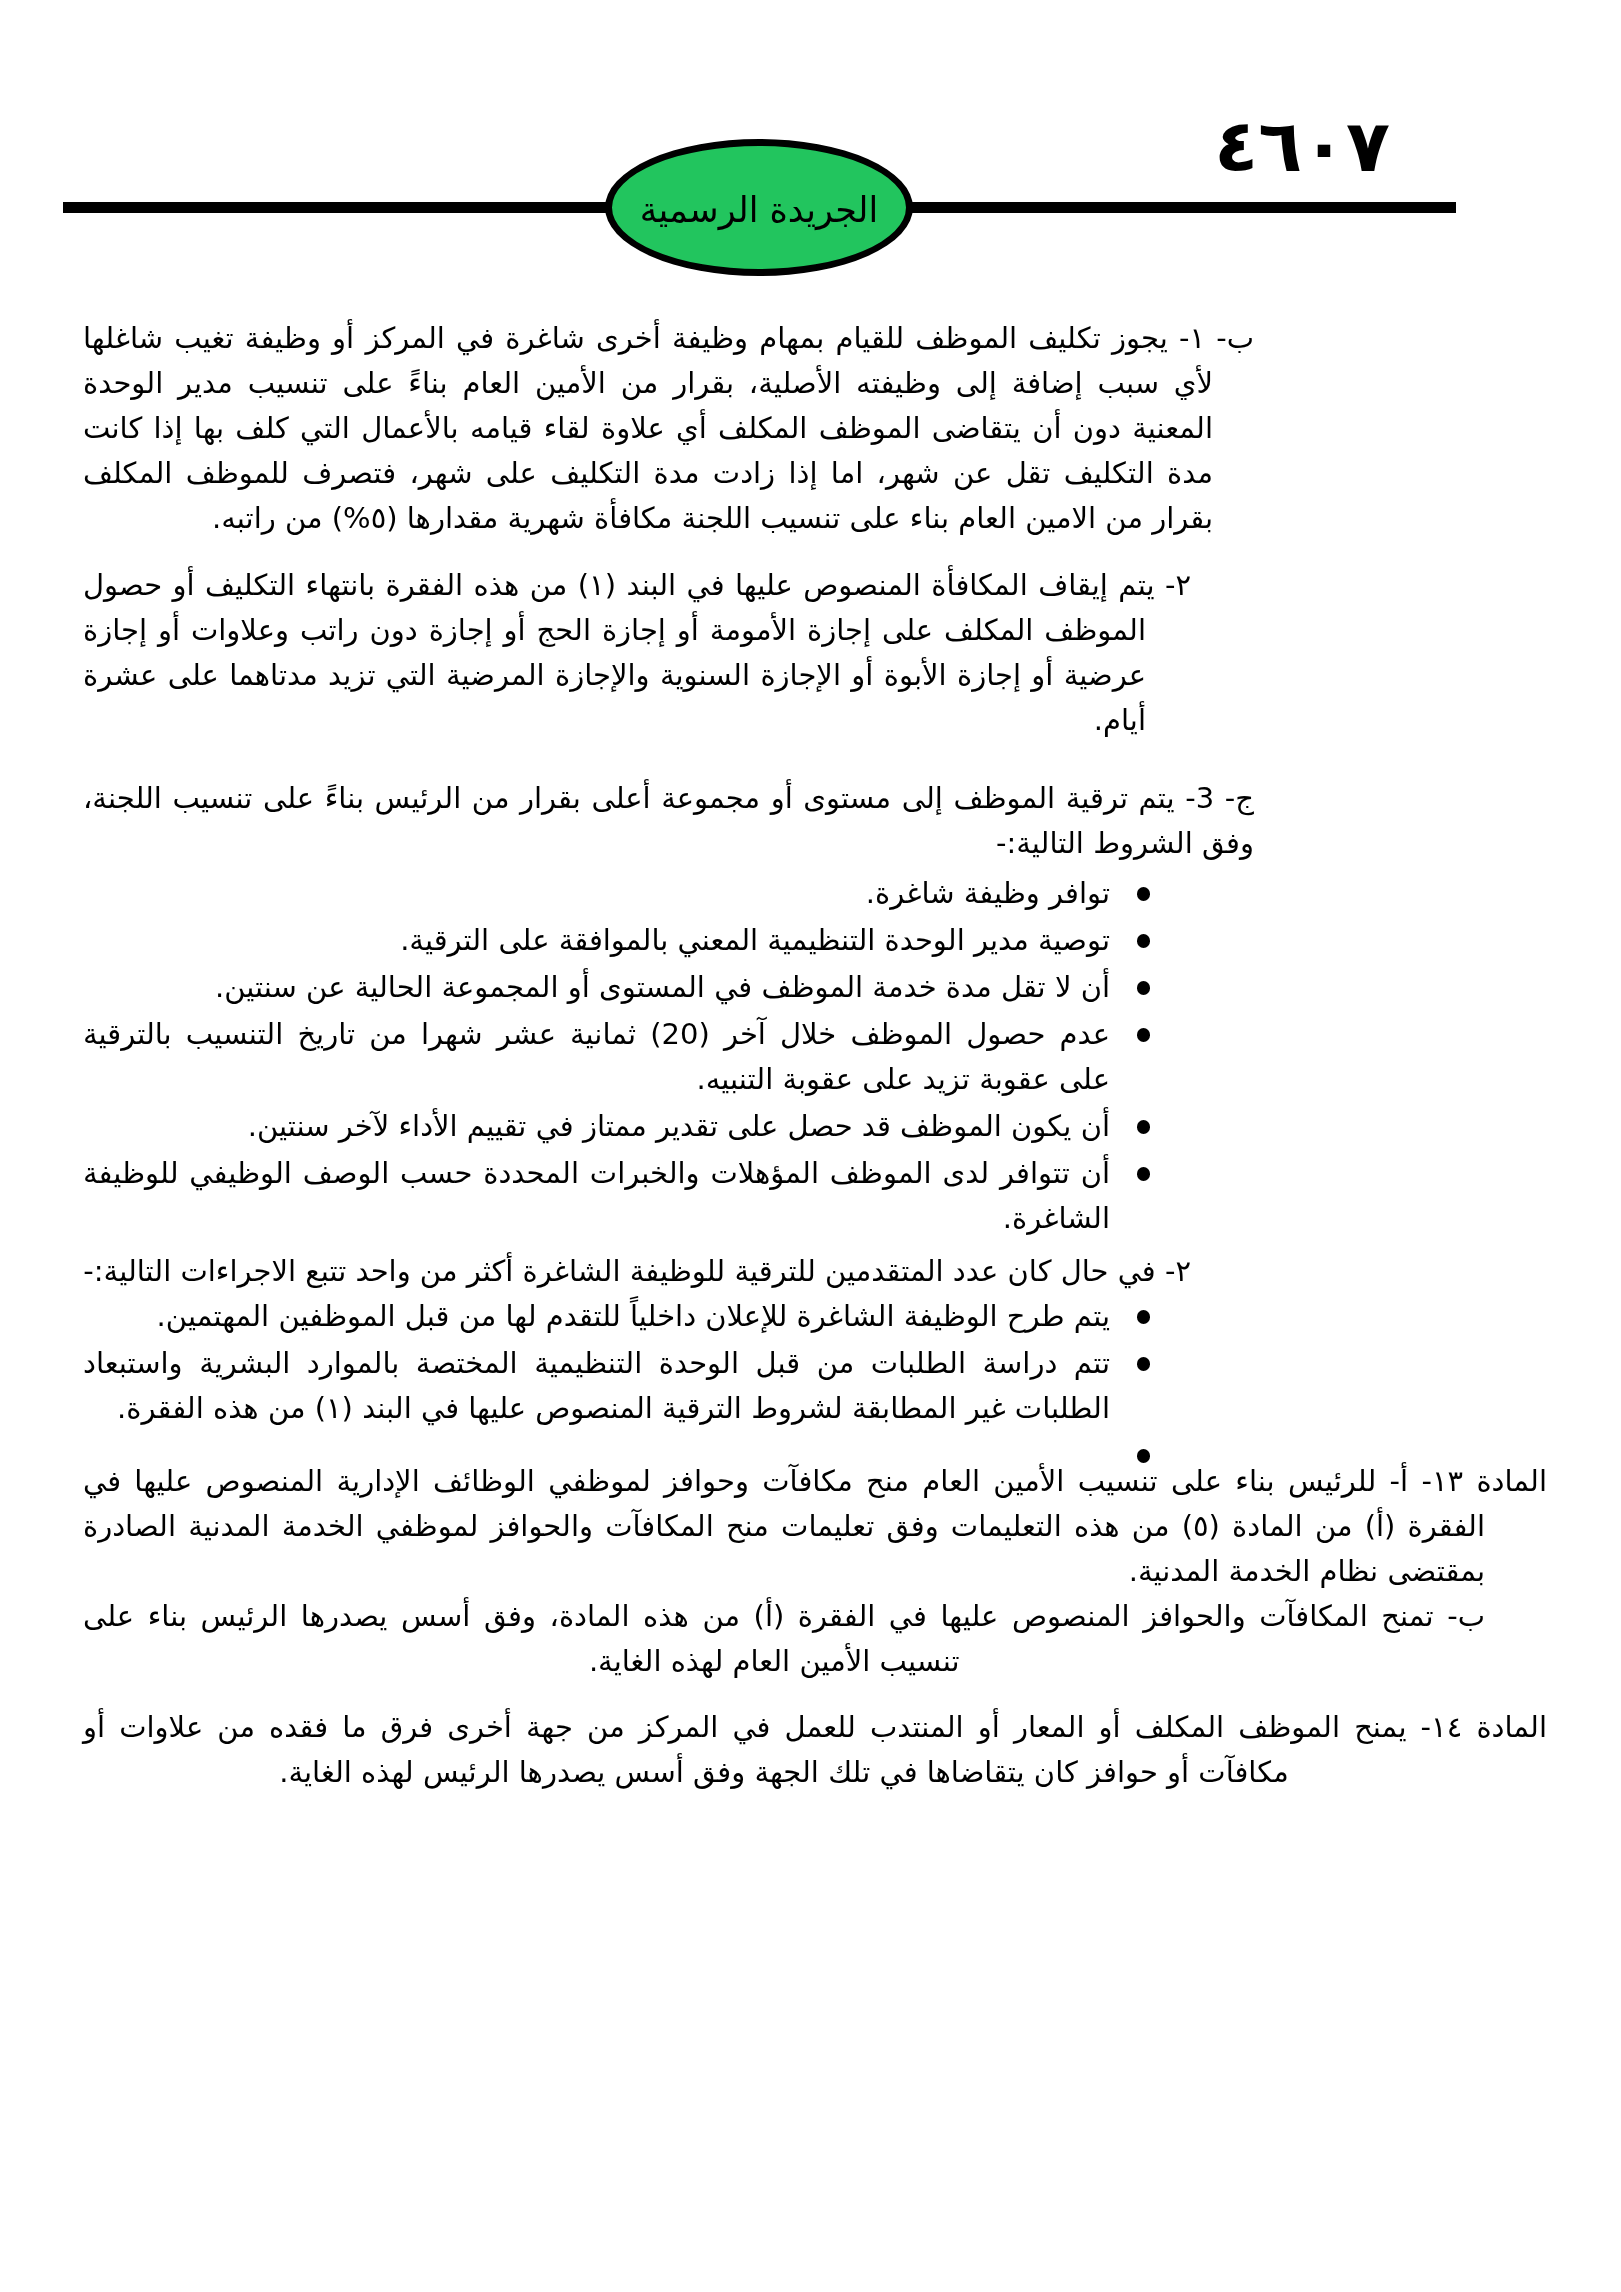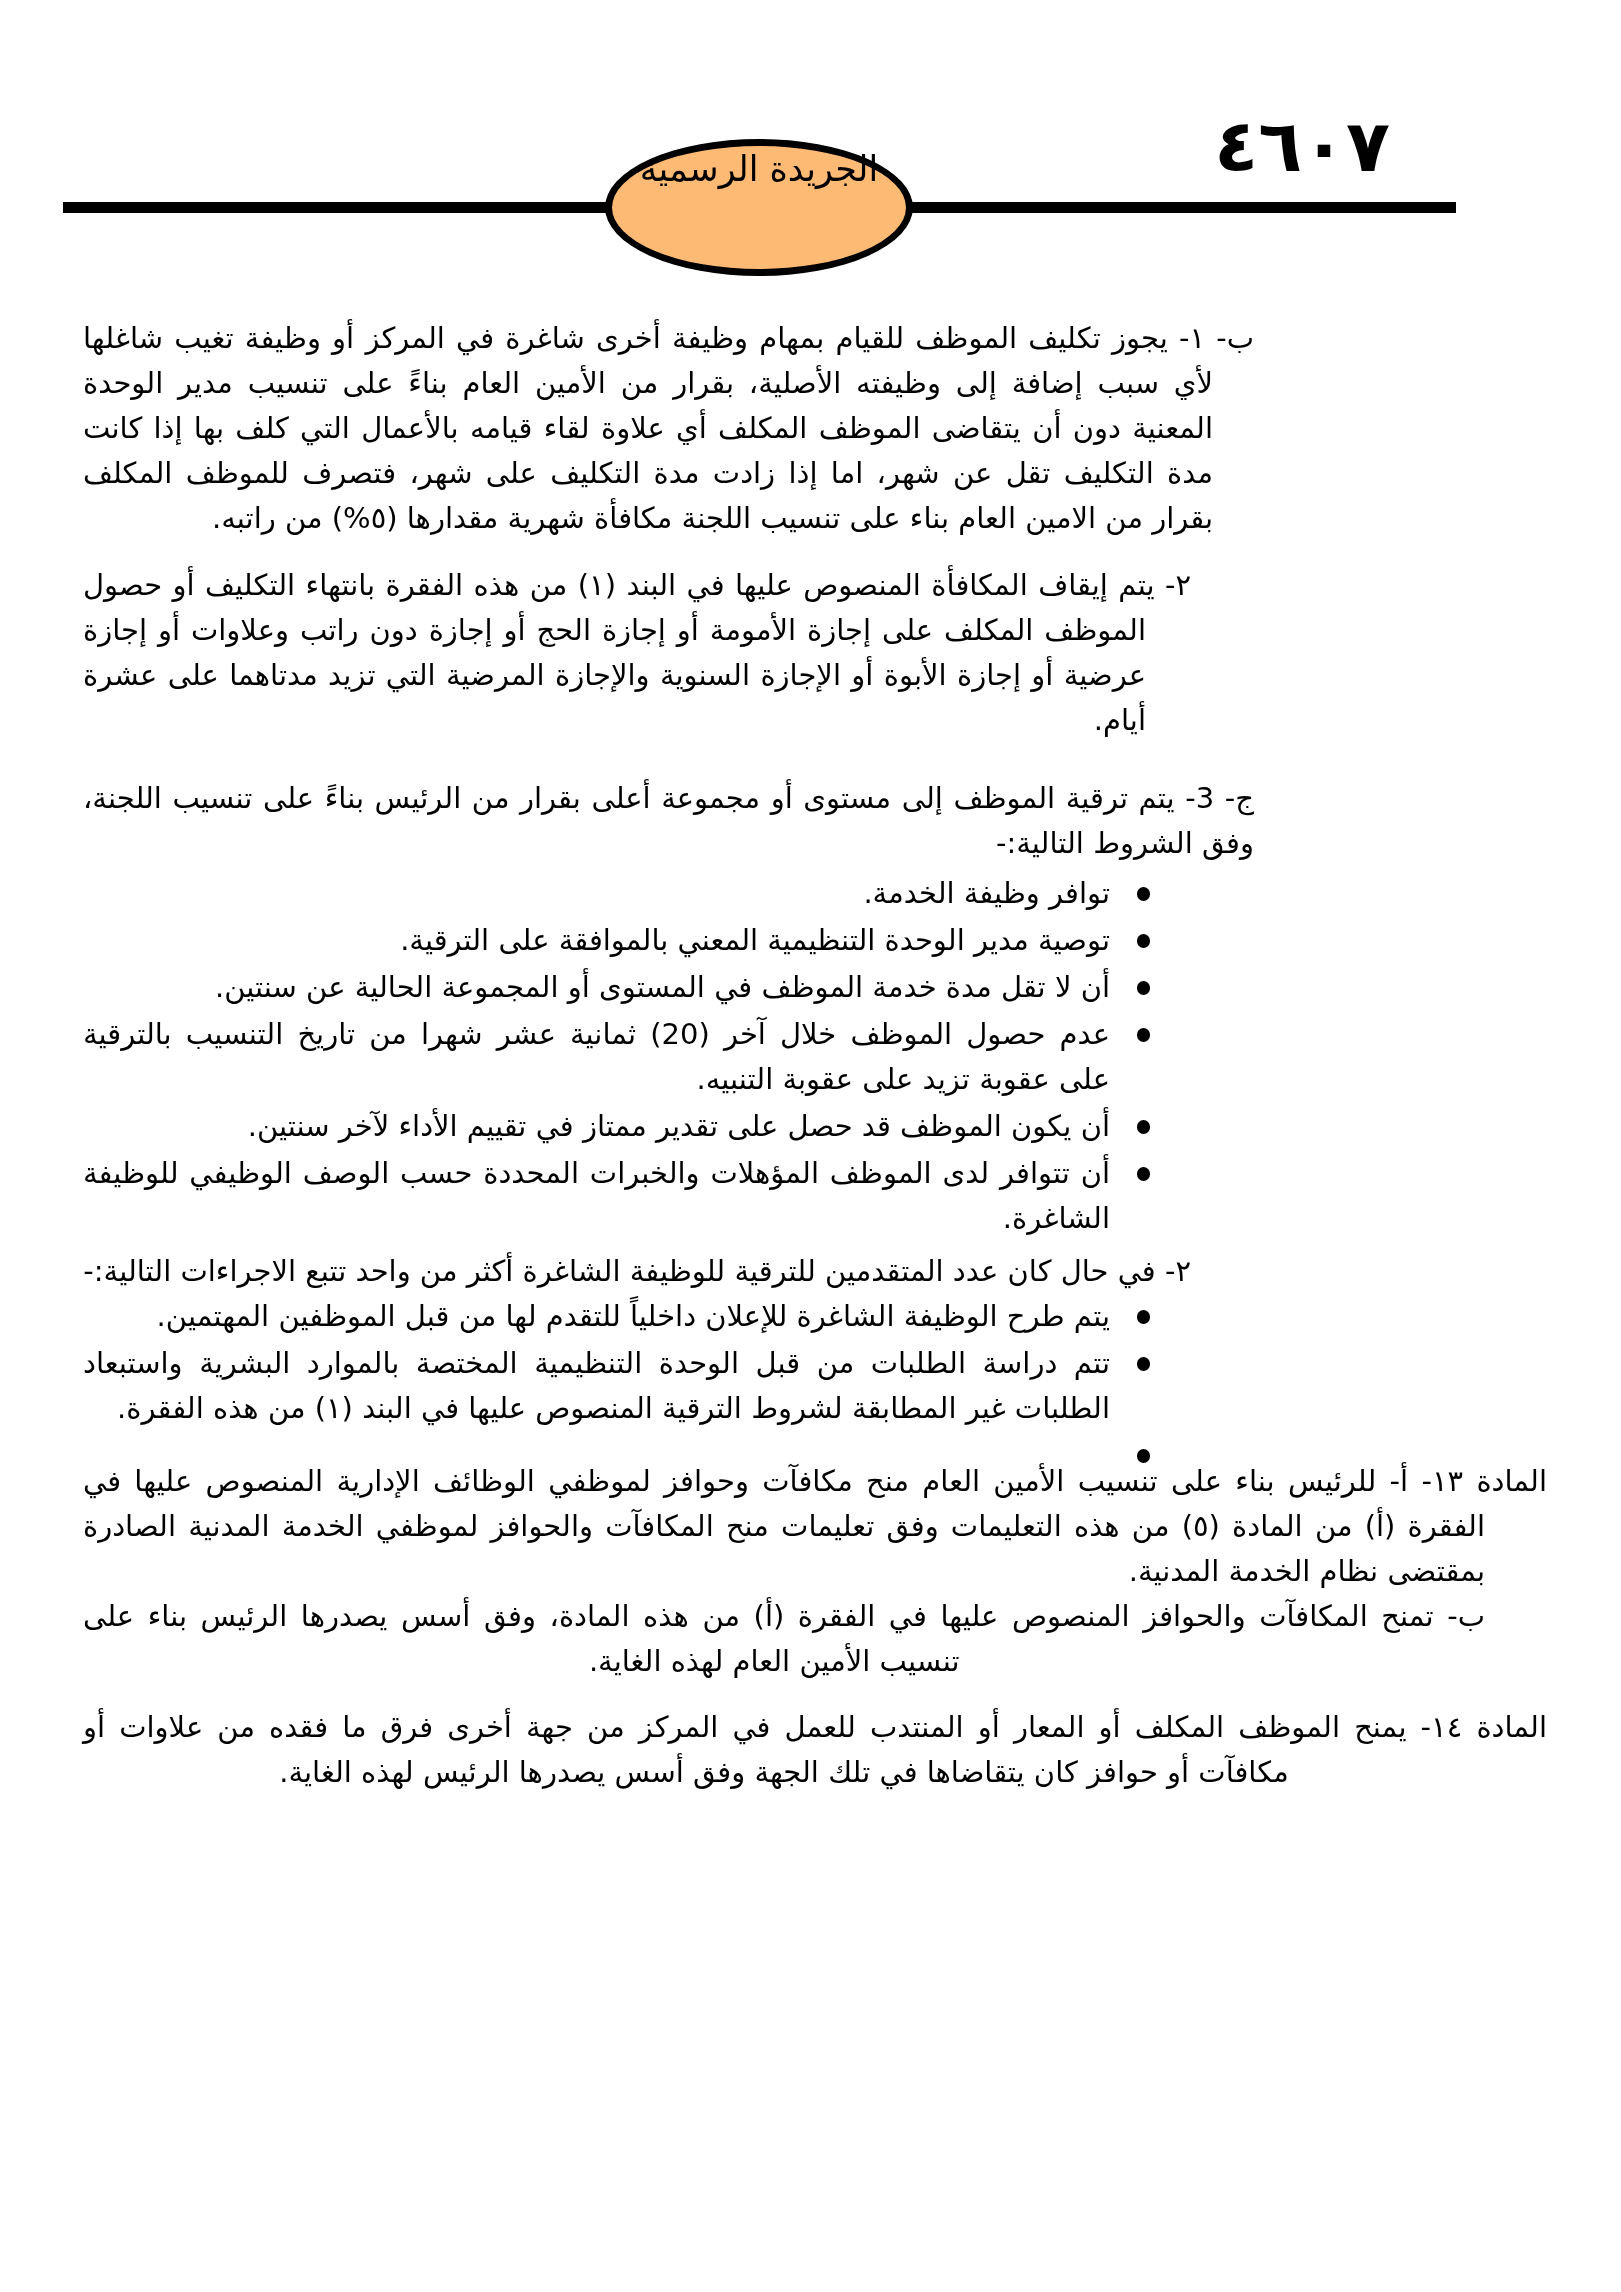--- a/index.html
+++ b/index.html
@@ -15,22 +15,22 @@
     position:absolute;top:110px;right:231px;
     font-size:72px;font-weight:bold;line-height:1;
     letter-spacing:2px;
   }
   .header-rule{
     position:absolute;top:202px;left:63px;width:1393px;height:10.8px;
     background:#000;z-index:1;
   }
   .badge{
     position:absolute;left:605px;top:139px;width:294px;height:123px;
-    border:7.8px solid #000;border-radius:50%;background:#fdba74;
-    display:flex;align-items:flex-start;justify-content:center;
+    border:7.8px solid #000;border-radius:50%;background:#22c55e;
+    display:flex;align-items:center;justify-content:center;
     z-index:2;
   }
   .badge-text{
     font-size:35px;font-weight:normal;line-height:1;
     padding-top:5.9px;
   }
   
   main{
     position:absolute;top:316px;right:0;left:0;
     font-weight:normal;font-size:29px;line-height:45px;
@@ -72,21 +72,21 @@
 
   <p class="para p-b">ب- ١- يجوز تكليف الموظف للقيام بمهام وظيفة أخرى شاغرة في المركز أو وظيفة تغيب شاغلها لأي سبب إضافة إلى وظيفته الأصلية، بقرار من الأمين العام بناءً على تنسيب مدير الوحدة المعنية دون أن يتقاضى الموظف المكلف أي علاوة لقاء قيامه بالأعمال التي كلف بها إذا كانت مدة التكليف تقل عن شهر، اما إذا زادت مدة التكليف على شهر، فتصرف للموظف المكلف بقرار من الامين العام بناء على تنسيب اللجنة مكافأة شهرية مقدارها (٥%) من راتبه.</p>
 
   <p class="para p-2">٢- يتم إيقاف المكافأة المنصوص عليها في البند (١) من هذه الفقرة بانتهاء التكليف أو حصول الموظف المكلف على إجازة الأمومة أو إجازة الحج أو إجازة دون راتب وعلاوات أو إجازة عرضية أو إجازة الأبوة أو الإجازة السنوية والإجازة المرضية التي تزيد مدتاهما على عشرة أيام.</p>
 
   <p class="para p-j">ج- 3- يتم ترقية الموظف إلى مستوى أو مجموعة أعلى بقرار من الرئيس بناءً على تنسيب اللجنة، وفق الشروط التالية:-</p>
 
   <div class="bullets">
     <div class="bullet">
       <span class="dot"></span>
-      <span>توافر وظيفة الخدمة.</span>
+      <span>توافر وظيفة شاغرة.</span>
     </div>
     <div class="bullet">
       <span class="dot"></span>
       <span>توصية مدير الوحدة التنظيمية المعني بالموافقة على الترقية.</span>
     </div>
     <div class="bullet">
       <span class="dot"></span>
       <span>أن لا تقل مدة خدمة الموظف في المستوى أو المجموعة الحالية عن سنتين.</span>
     </div>
     <div class="bullet">

